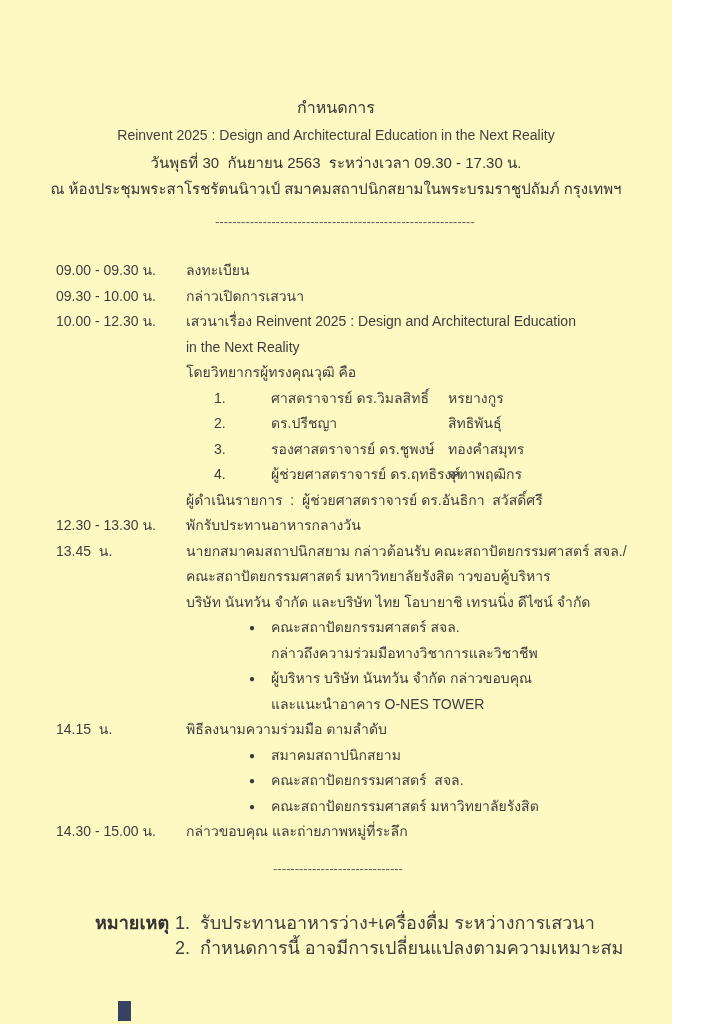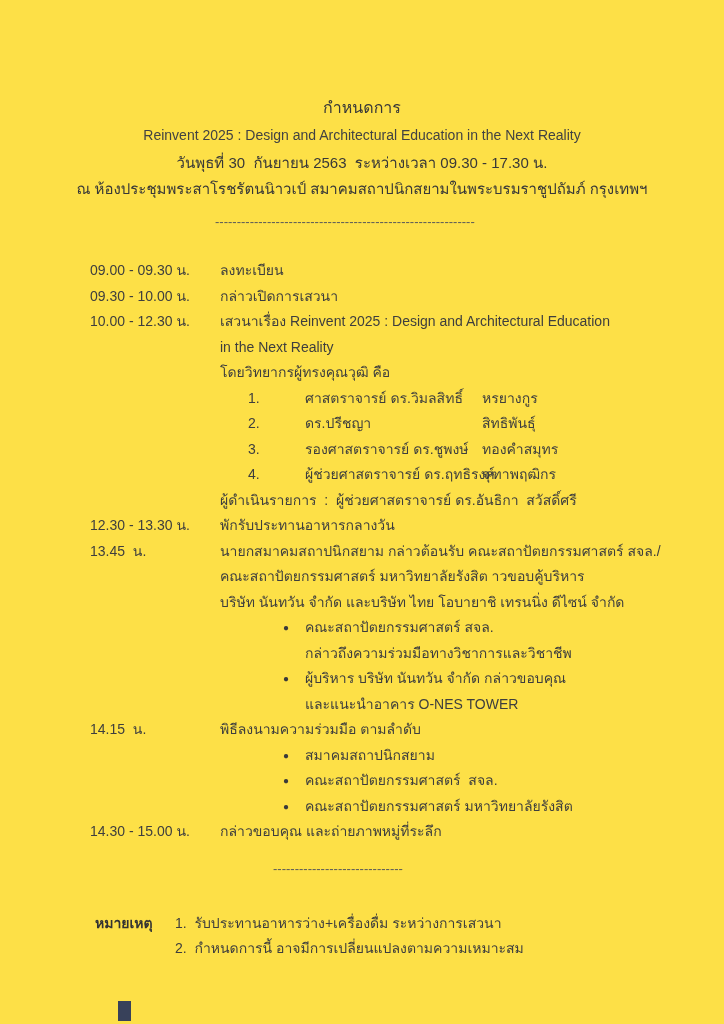--- a/index.html
+++ b/index.html
@@ -1,47 +1,47 @@
 <!DOCTYPE html>
 <html lang="th"><head>
 <meta charset="utf-8">
 <style>
   html,body{margin:0;padding:0;background:#ffffff;}
   .page{
     position:relative;
-    width:724px;height:1024px;
-    background:#fde047;
+    width:672px;height:1024px;
+    background:#fef9c3;
     overflow:hidden;
     font-family:"Liberation Sans","DejaVu Sans",sans-serif;
     color:#3e3e3e;
     -webkit-font-smoothing:antialiased;
   }
   .t{white-space:pre;}
   
   .header{padding-top:94px;text-align:center;}
   .header .line1{font-size:16px;line-height:28px;color:#383838;}
   .header .line2{font-size:14px;line-height:27px;color:#424242;}
   .header .line3{font-size:15px;line-height:27px;color:#383838;}
   .header .line4{font-size:15px;line-height:26px;color:#383838;}
   .sep{font-size:13px;color:#5a5a5a;letter-spacing:0;line-height:12px;}
   .sep1{margin:14px 0 0 215px;width:300px;overflow:hidden;}
   .sep2{margin:18px 0 0 273px;width:150px;overflow:hidden;}
   
   .schedule{margin-top:30px;font-size:14px;}
   .row{display:flex;align-items:flex-start;}
-  .time{width:130px;margin-left:90px;flex-shrink:0;line-height:25.5px;}
+  .time{width:130px;margin-left:56px;flex-shrink:0;line-height:25.5px;}
   .content{flex:1;line-height:25.5px;}
   .aline{line-height:25.5px;}
   .speaker{display:flex;}
   .sp-no{display:inline-block;width:25px;margin-left:28px;flex-shrink:0;}
   .sp-name{display:inline-block;width:177px;flex-shrink:0;margin-left:32px;}
   .bullet{display:flex;align-items:flex-start;}
   .dot{display:inline-block;width:22px;margin-left:63px;flex-shrink:0;font-size:10px;line-height:25.5px;color:#3a3a3a;}
   
-  .notes{display:flex;margin-top:36px;font-size:14px;}
+  .notes{display:flex;margin-top:36px;font-size:18px;}
   .notes-label{width:80px;margin-left:95px;flex-shrink:0;font-weight:bold;color:#333;line-height:25.5px;}
   .notes-items div{line-height:25.5px;}
   
   .artifact{position:absolute;left:118px;top:1001px;width:13px;height:20px;background:#27335c;opacity:.92;}
 </style>
 </head>
 <body>
 
 <div class="page">
 

